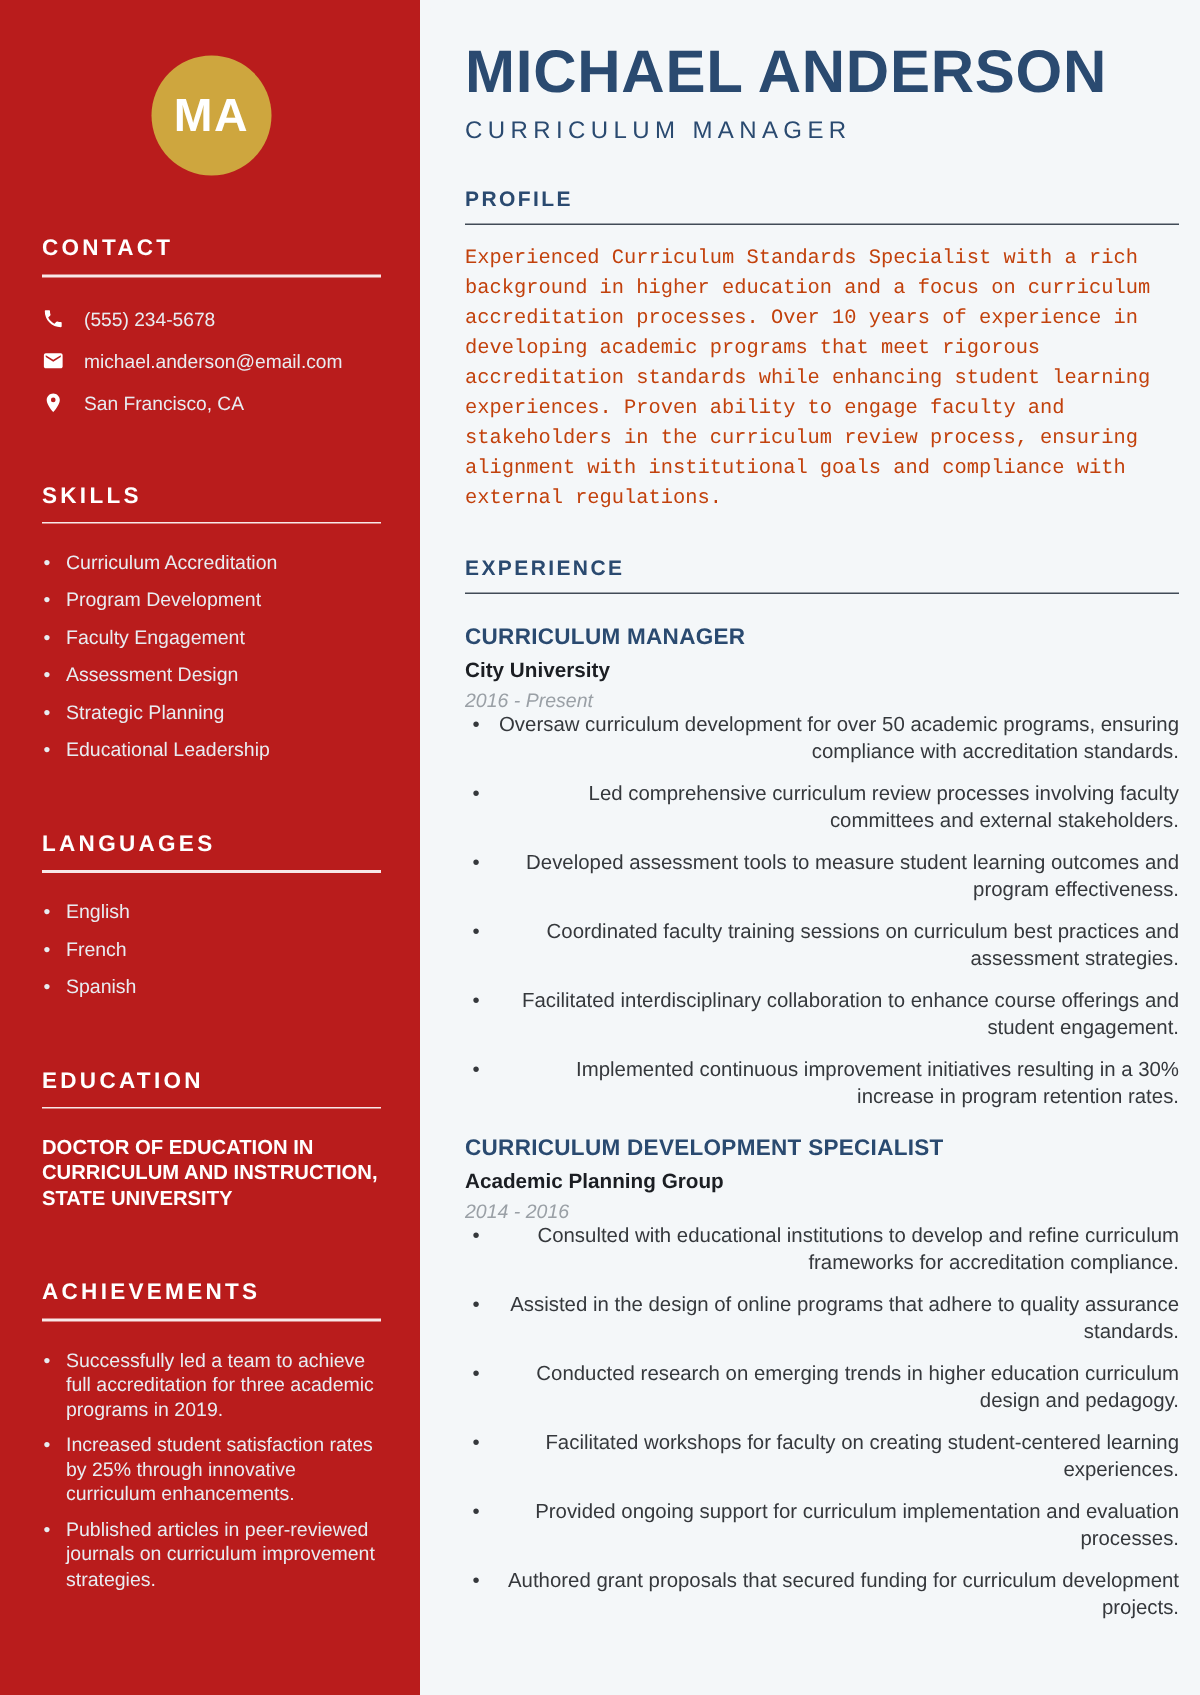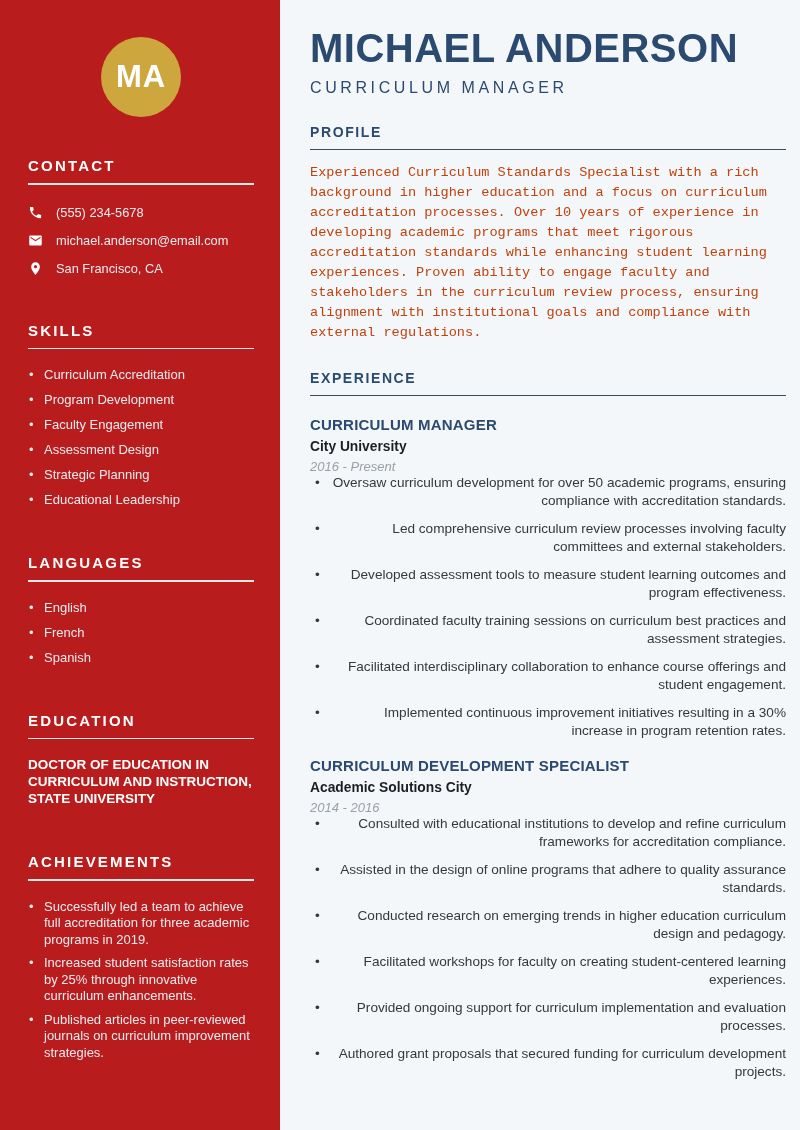--- a/index.html
+++ b/index.html
@@ -254,21 +254,21 @@
             <li>Led comprehensive curriculum review processes involving faculty committees and external stakeholders.</li>
             <li>Developed assessment tools to measure student learning outcomes and program effectiveness.</li>
             <li>Coordinated faculty training sessions on curriculum best practices and assessment strategies.</li>
             <li>Facilitated interdisciplinary collaboration to enhance course offerings and student engagement.</li>
             <li>Implemented continuous improvement initiatives resulting in a 30% increase in program retention rates.</li>
           </ul>
       </div>
 
       <div class="job">
         <div class="job-title">CURRICULUM DEVELOPMENT SPECIALIST</div>
-        <div class="job-company">Academic Solutions City</div>
+        <div class="job-company">Academic Planning Group</div>
         <div class="job-dates">2014 - 2016</div>
         <ul class="bullet-list">
 
         <li>Consulted with educational institutions to develop and refine curriculum frameworks for accreditation compliance.</li>
             <li>Assisted in the design of online programs that adhere to quality assurance standards.</li>
             <li>Conducted research on emerging trends in higher education curriculum design and pedagogy.</li>
             <li>Facilitated workshops for faculty on creating student-centered learning experiences.</li>
             <li>Provided ongoing support for curriculum implementation and evaluation processes.</li>
             <li>Authored grant proposals that secured funding for curriculum development projects.</li>
           </ul>

